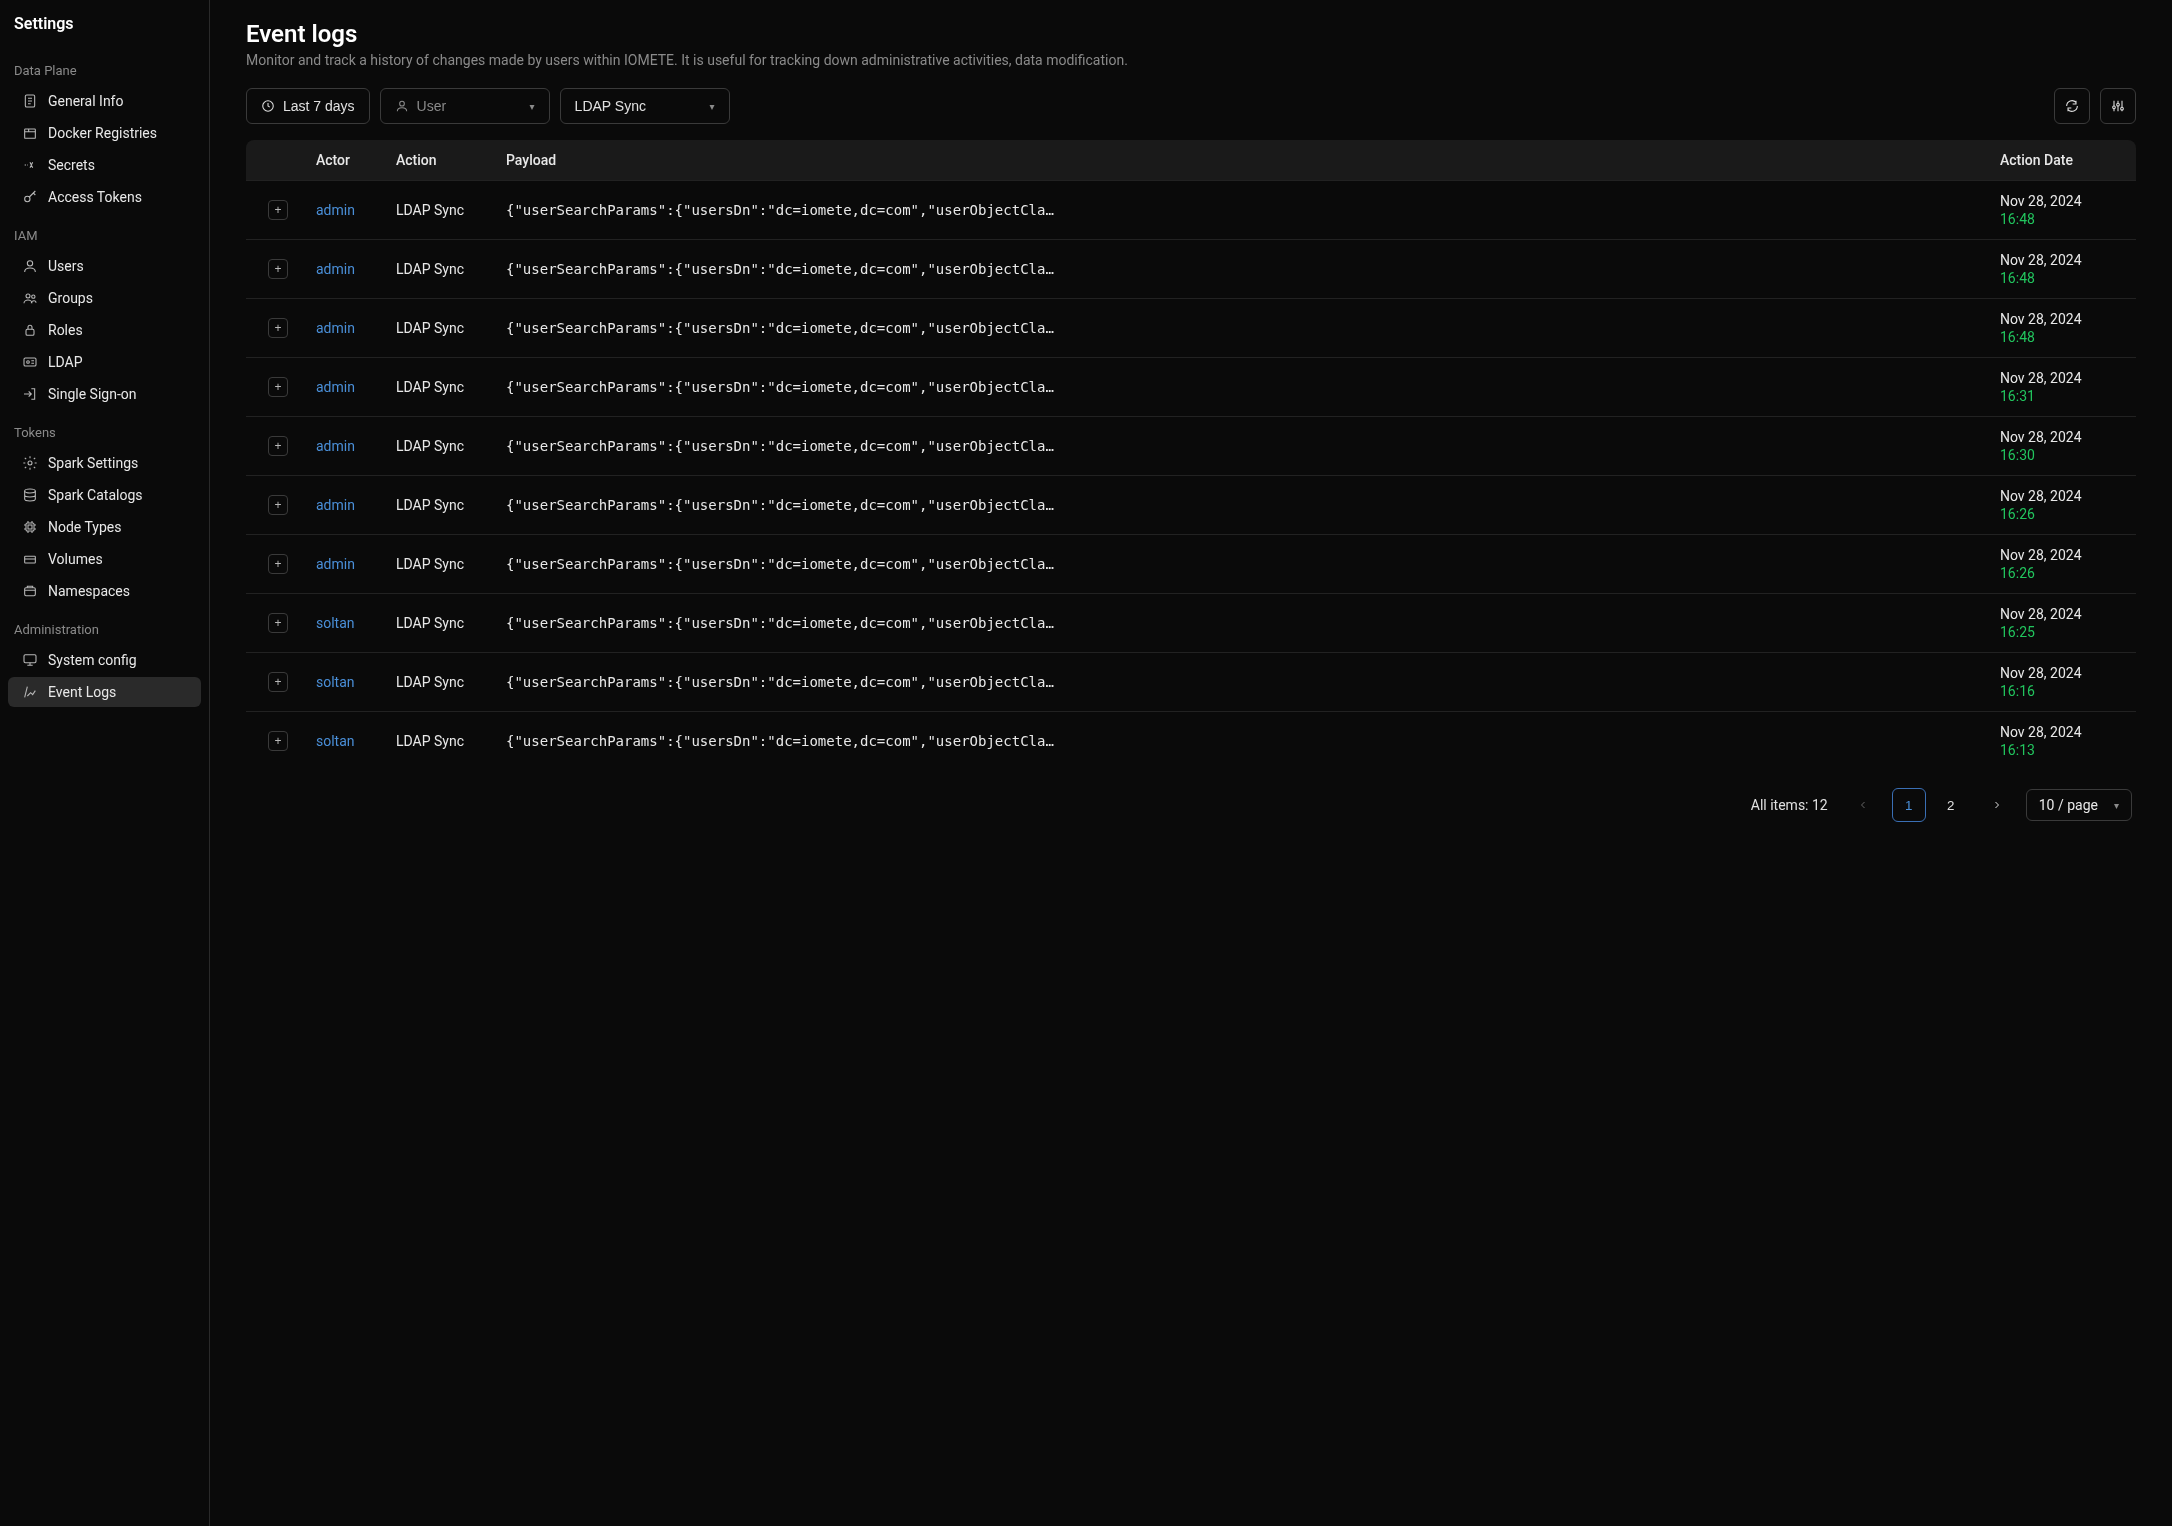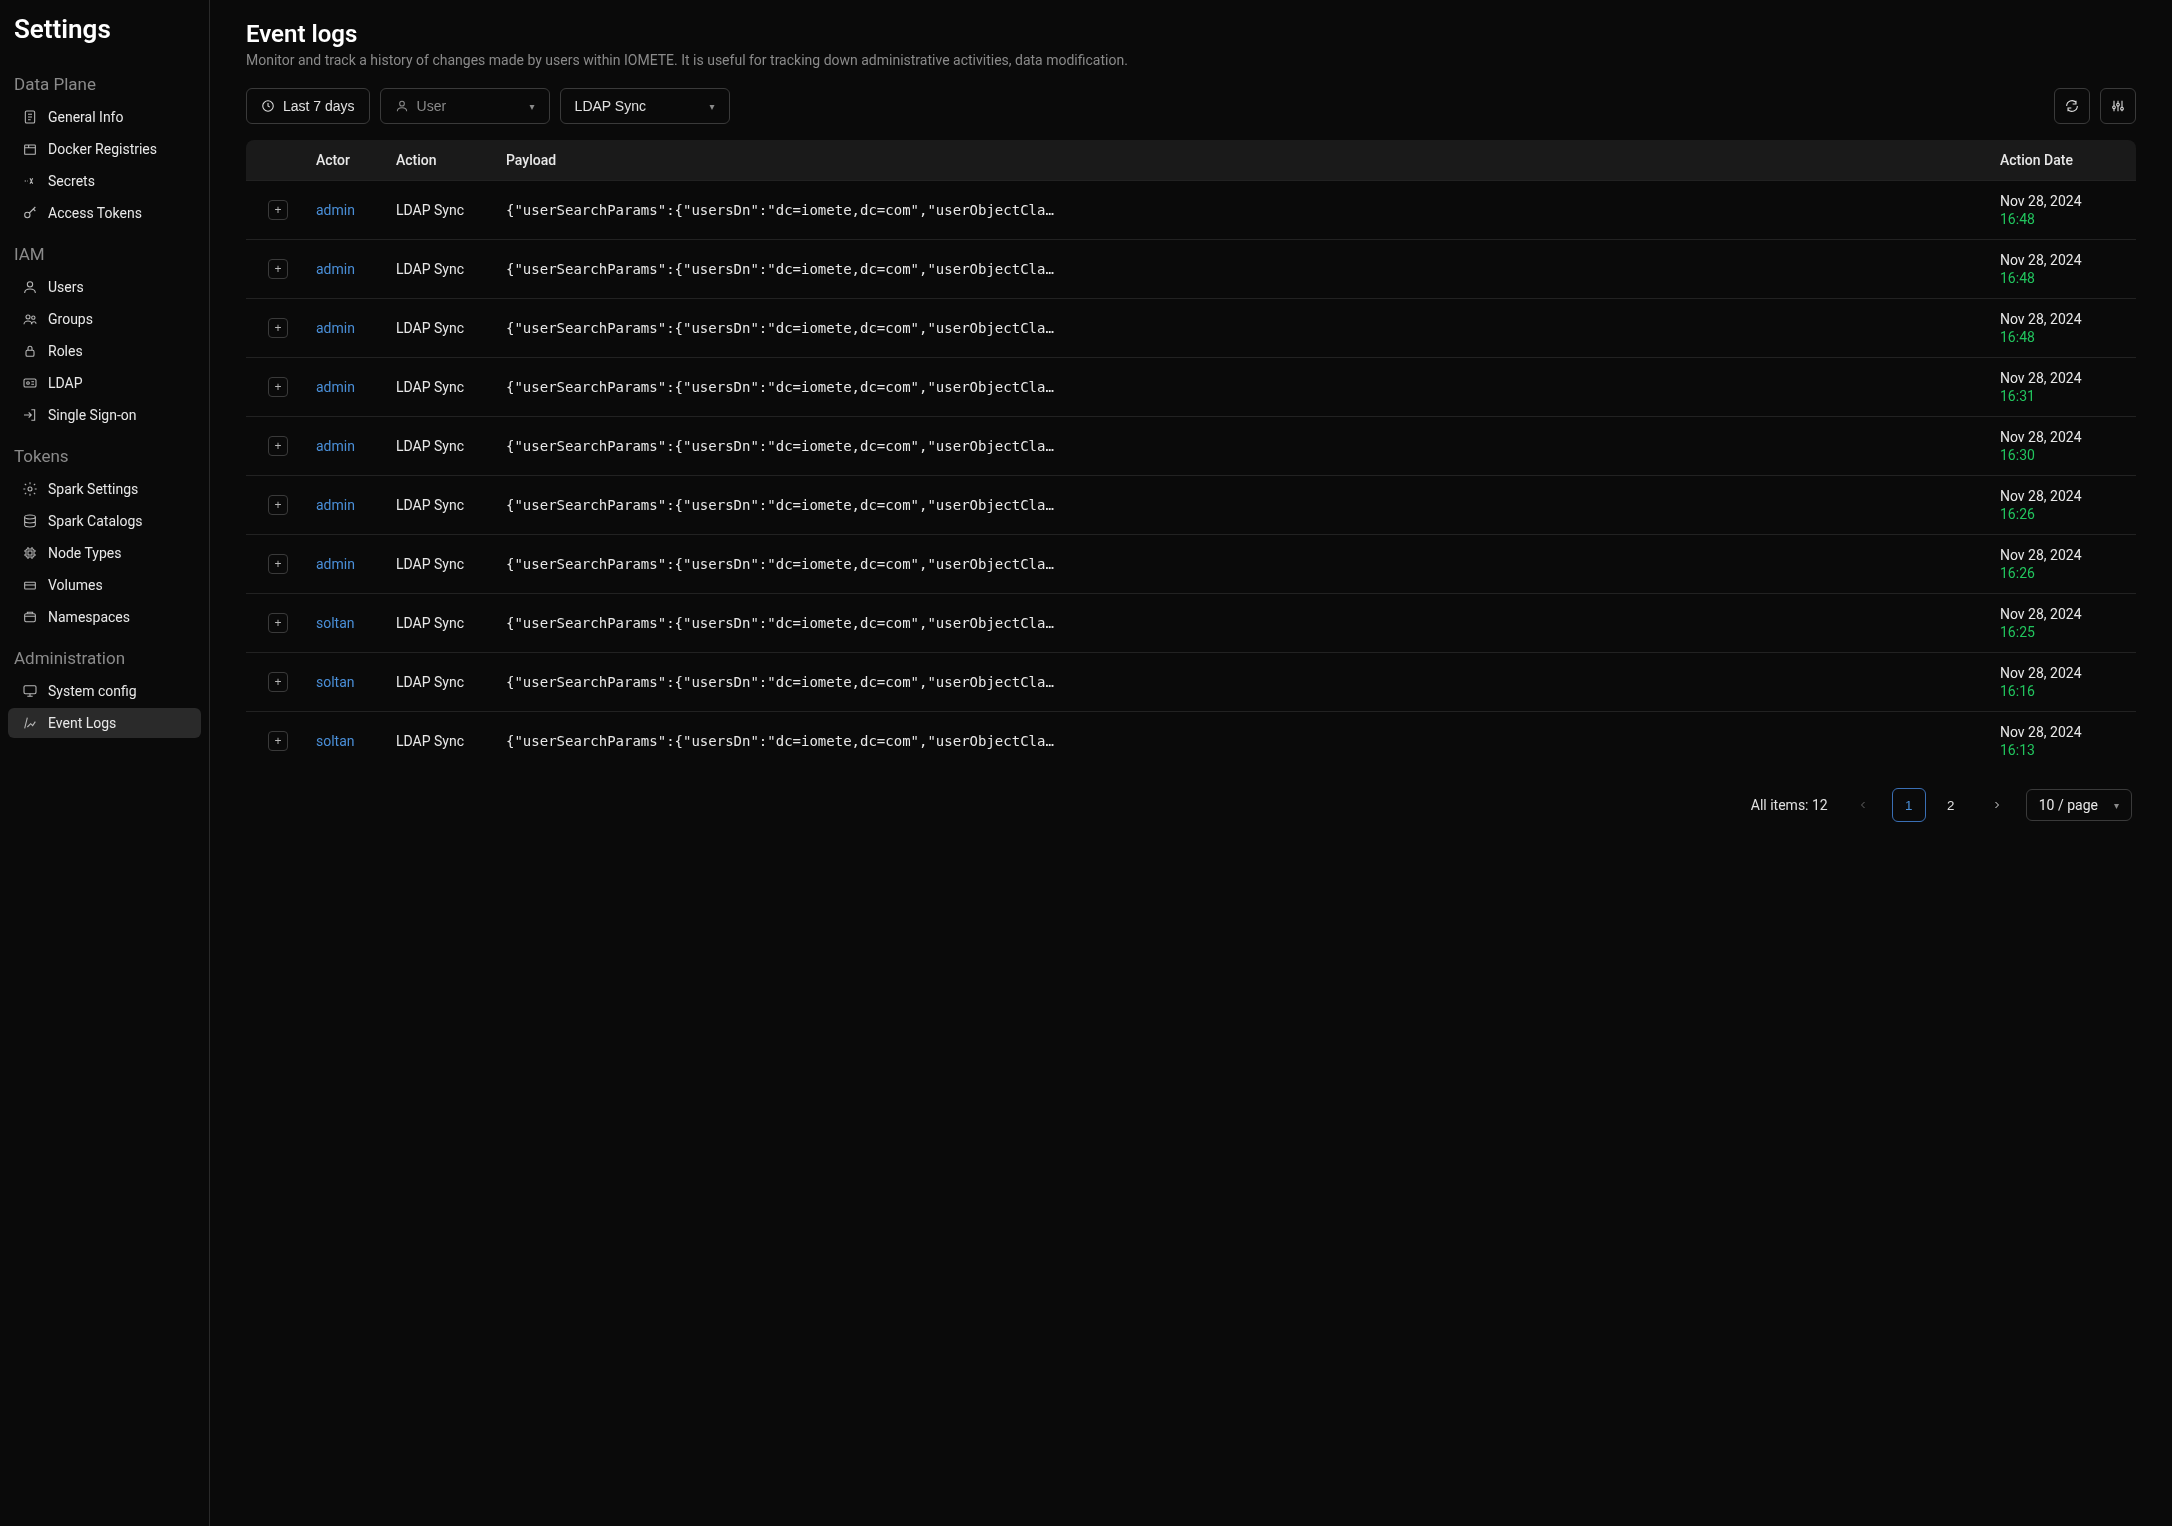--- a/index.html
+++ b/index.html
@@ -15,27 +15,27 @@
     
     .sidebar {
       width: 210px;
       background: #0a0a0a;
       border-right: 1px solid #2a2a2a;
       padding: 14px 0;
       overflow-y: auto;
       flex-shrink: 0;
     }
     .sidebar-title {
-      font-size: 26px;
+      font-size: 16px;
       font-weight: 600;
       padding: 0 14px 16px;
       color: #fff;
     }
     .sidebar-section-label {
-      font-size: 17px;
+      font-size: 13px;
       color: #8a8a8a;
       padding: 14px 14px 6px;
     }
     .sidebar-item {
       display: flex;
       align-items: center;
       gap: 10px;
       padding: 7px 14px;
       margin: 2px 8px;
       border-radius: 6px;

